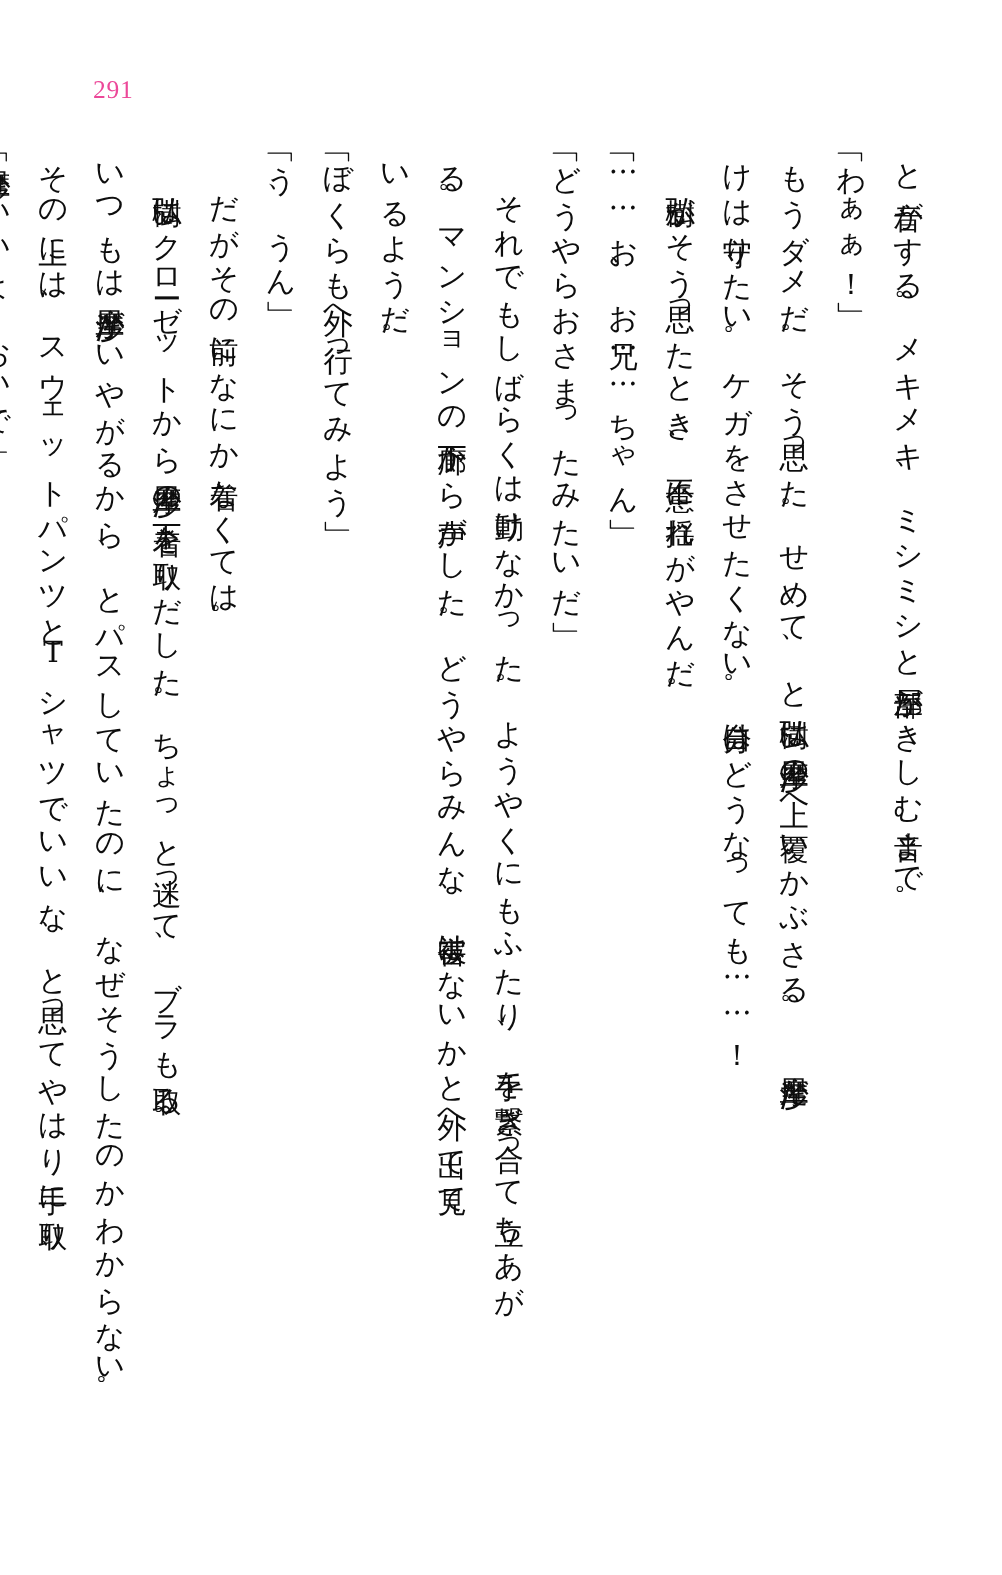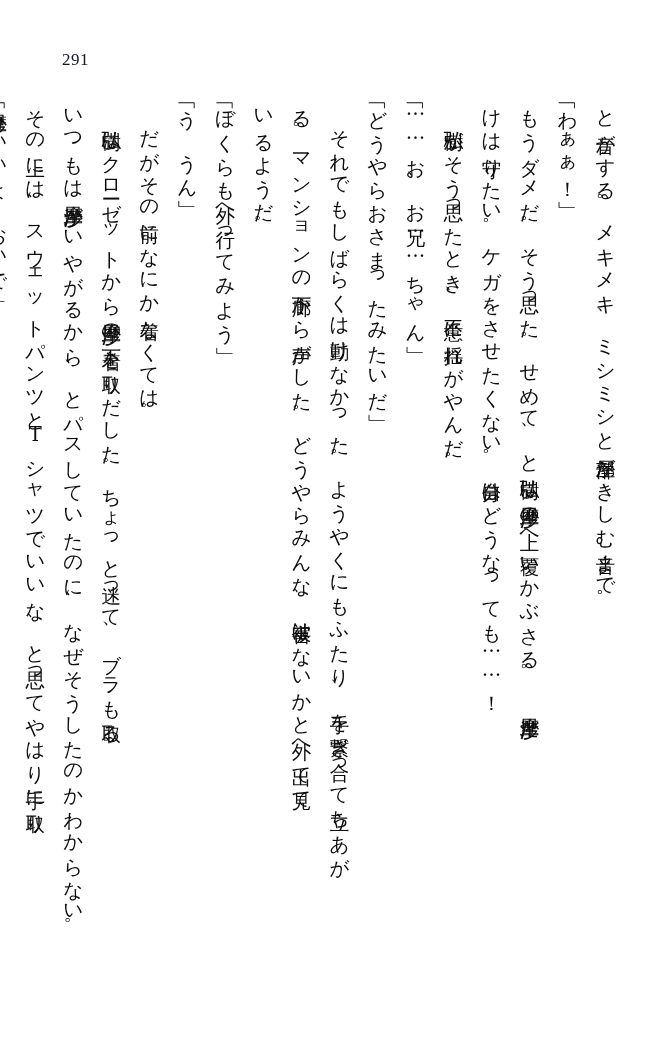--- a/index.html
+++ b/index.html
@@ -18,21 +18,21 @@
     background: #ffffff;
     overflow: hidden;
     box-sizing: border-box;
   }
   .page-number {
     position: absolute;
     top: 50px;
     left: 62px;
     font-size: 17px;
     letter-spacing: 0.5px;
-    color: #0f172a;
+    color: #ec4899;
     font-family: "Liberation Serif", "DejaVu Serif", serif;
   }
   .body-text {
     position: absolute;
     top: 96px;
     right: 44px;
     left: 36px;
     bottom: 40px;
     writing-mode: vertical-rl;
     text-orientation: upright;

